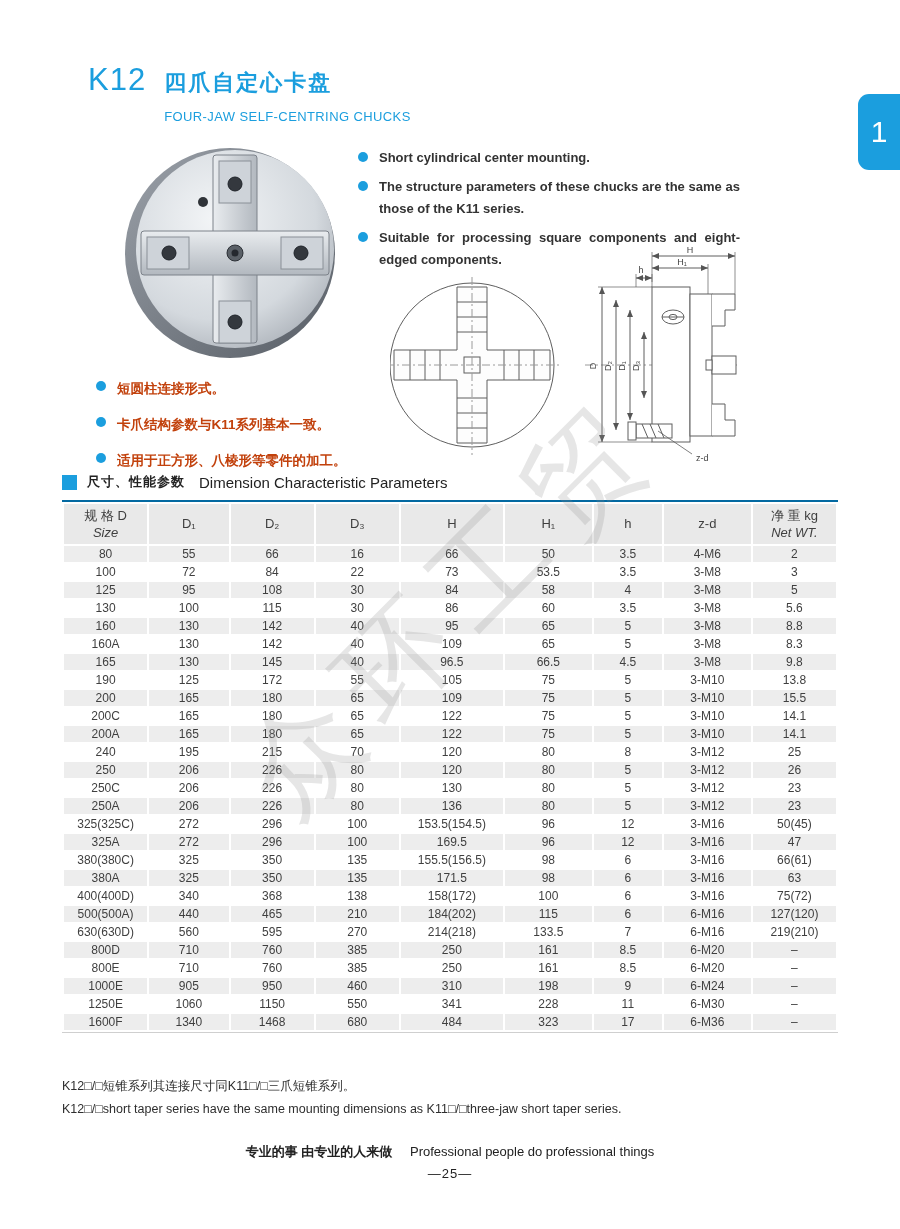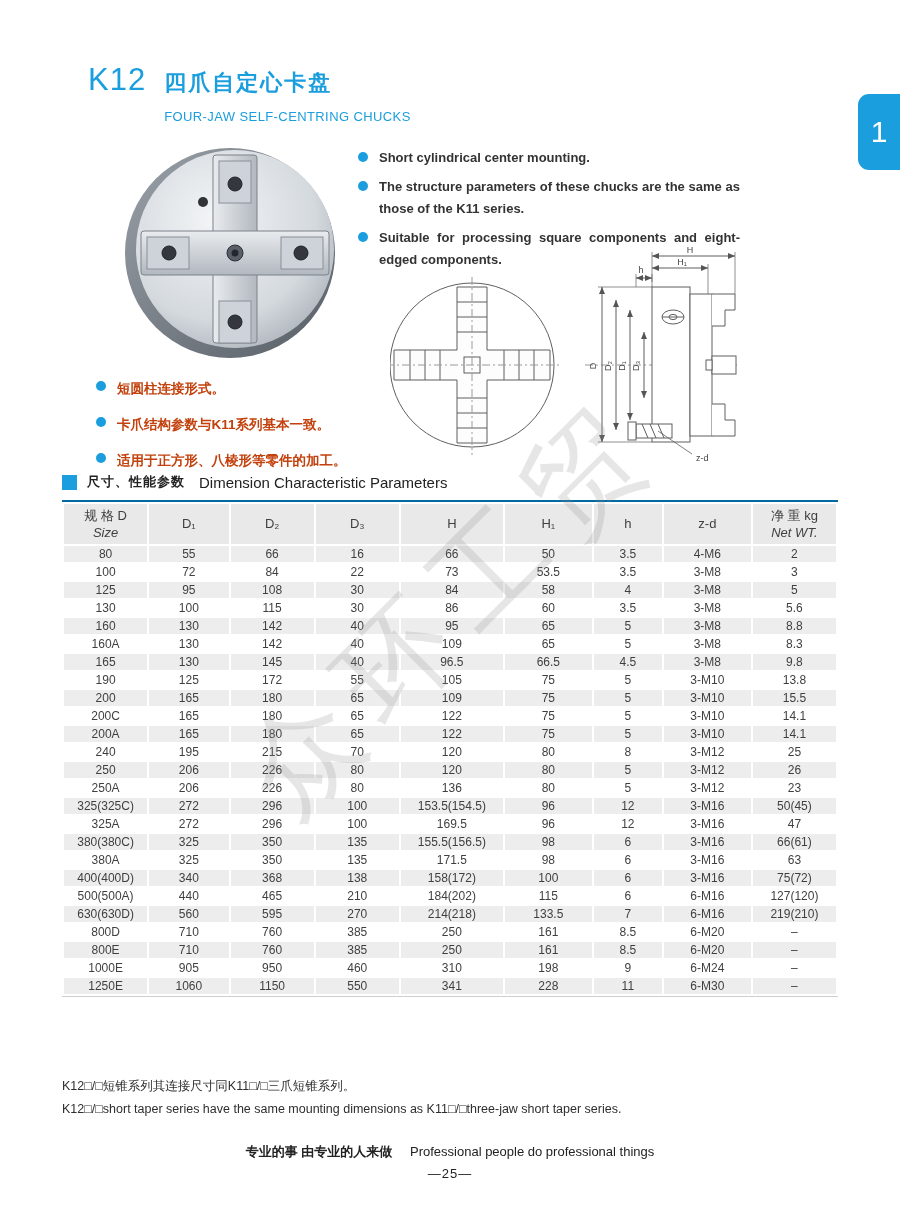--- a/index.html
+++ b/index.html
@@ -397,20 +397,31 @@
           <td>206</td>
           <td>226</td>
           <td>80</td>
           <td>120</td>
           <td>80</td>
           <td>5</td>
           <td>3-M12</td>
           <td>26</td>
         </tr>
         <tr>
+          <td>250C</td>
+          <td>206</td>
+          <td>226</td>
+          <td>80</td>
+          <td>130</td>
+          <td>80</td>
+          <td>5</td>
+          <td>3-M12</td>
+          <td>23</td>
+        </tr>
+        <tr>
           <td>250A</td>
           <td>206</td>
           <td>226</td>
           <td>80</td>
           <td>136</td>
           <td>80</td>
           <td>5</td>
           <td>3-M12</td>
           <td>23</td>
         </tr>
@@ -528,20 +539,31 @@
           <td>1250E</td>
           <td>1060</td>
           <td>1150</td>
           <td>550</td>
           <td>341</td>
           <td>228</td>
           <td>11</td>
           <td>6-M30</td>
           <td>–</td>
         </tr>
+        <tr>
+          <td>1600F</td>
+          <td>1340</td>
+          <td>1468</td>
+          <td>680</td>
+          <td>484</td>
+          <td>323</td>
+          <td>17</td>
+          <td>6-M36</td>
+          <td>–</td>
+        </tr>
       </tbody>
   </table>
 </div>
 
 <div class="notes">
   <div>K12□/□短锥系列其连接尺寸同K11□/□三爪短锥系列。</div>
   <div>K12□/□short taper series have the same mounting dimensions as K11□/□three-jaw short taper series.</div>
 </div>
 
 <div class="footer">

